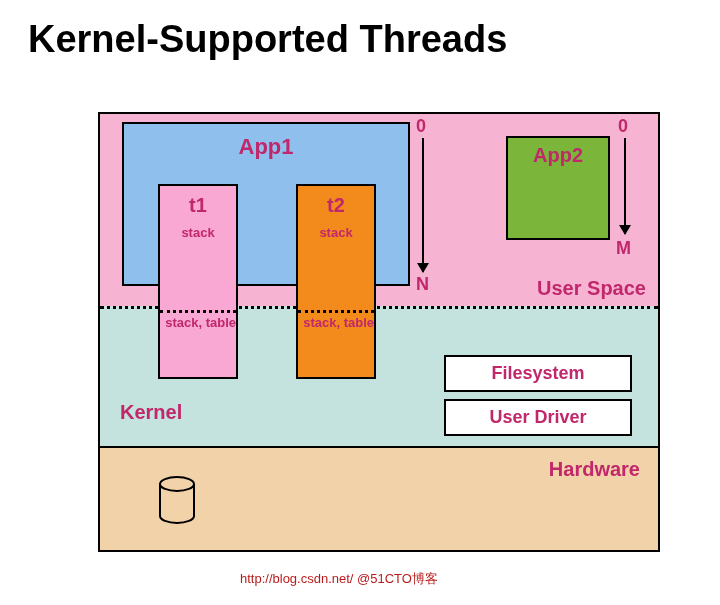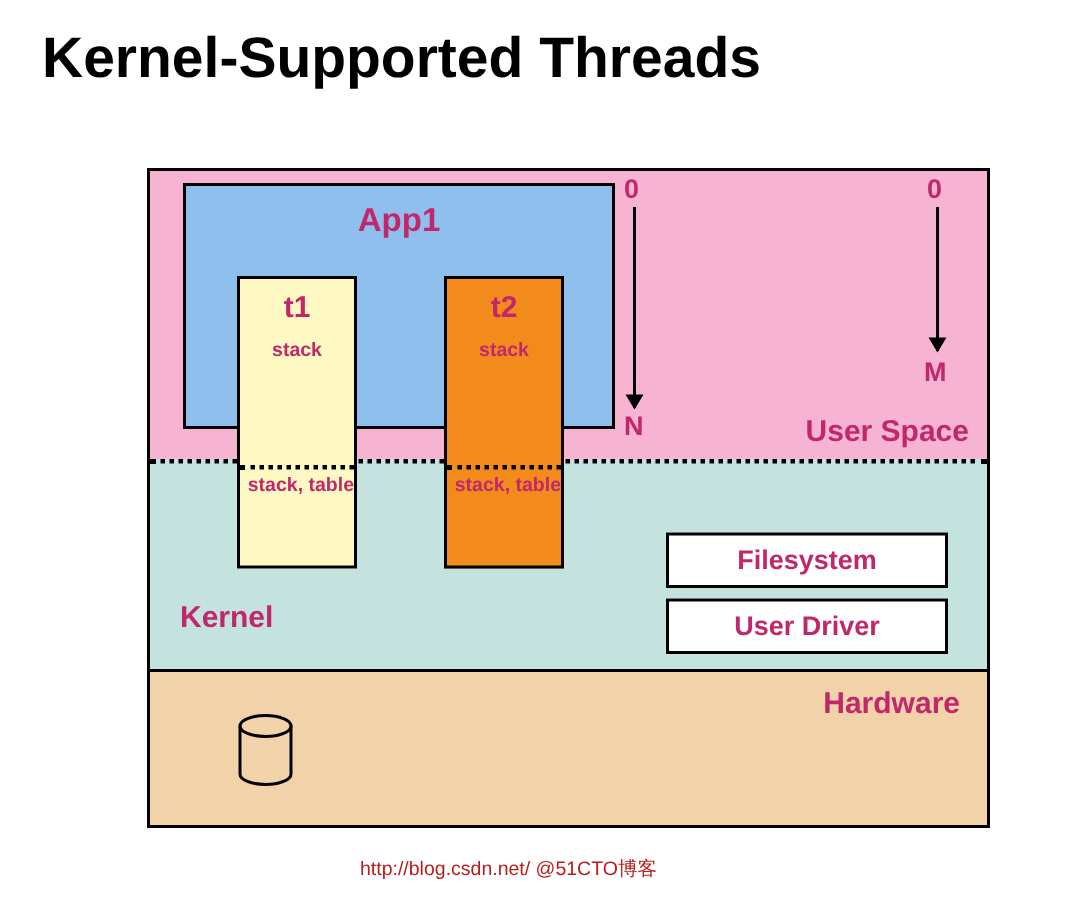--- a/index.html
+++ b/index.html
@@ -56,21 +56,21 @@
     text-align: center;
     font-size: 22px; font-weight: bold;
     color: #c1276b;
   }
   
   .thread {
     position: absolute;
     width: 80px;
     border: 2px solid #000;
   }
-  .t1 { left: 58px; top: 70px; height: 195px; background: #fef9c3; }
+  .t1 { left: 58px; top: 70px; height: 195px; background: #f9a8d4; }
   .t2 { left: 196px; top: 70px; height: 195px; background: #f28b1c; }
   .thread-name {
     text-align: center;
     font-size: 20px; font-weight: bold;
     color: #c1276b;
     margin-top: 8px;
   }
   .thread-stack {
     text-align: center;
     font-size: 13px; font-weight: bold;
@@ -185,20 +185,23 @@
 
   <div class="user-space">
     <div class="app1">
       <div class="app1-label">App1</div>
     </div>
 
     <div class="addr-top" style="left:316px; top:2px;">0</div>
     <div class="arrow" style="left:322px; top:24px; height:134px;"></div>
     <div class="addr-bottom" style="left:316px; top:160px;">N</div>
 
+    <div class="app2">
+      <div class="app2-label">App2</div>
+    </div>
 
     <div class="addr-top" style="left:518px; top:2px;">0</div>
     <div class="arrow" style="left:524px; top:24px; height:96px;"></div>
     <div class="addr-bottom" style="left:516px; top:124px;">M</div>
 
     <div class="user-space-label">User Space</div>
   </div>
 
   <div class="kernel-space">
     <div class="kernel-label">Kernel</div>

